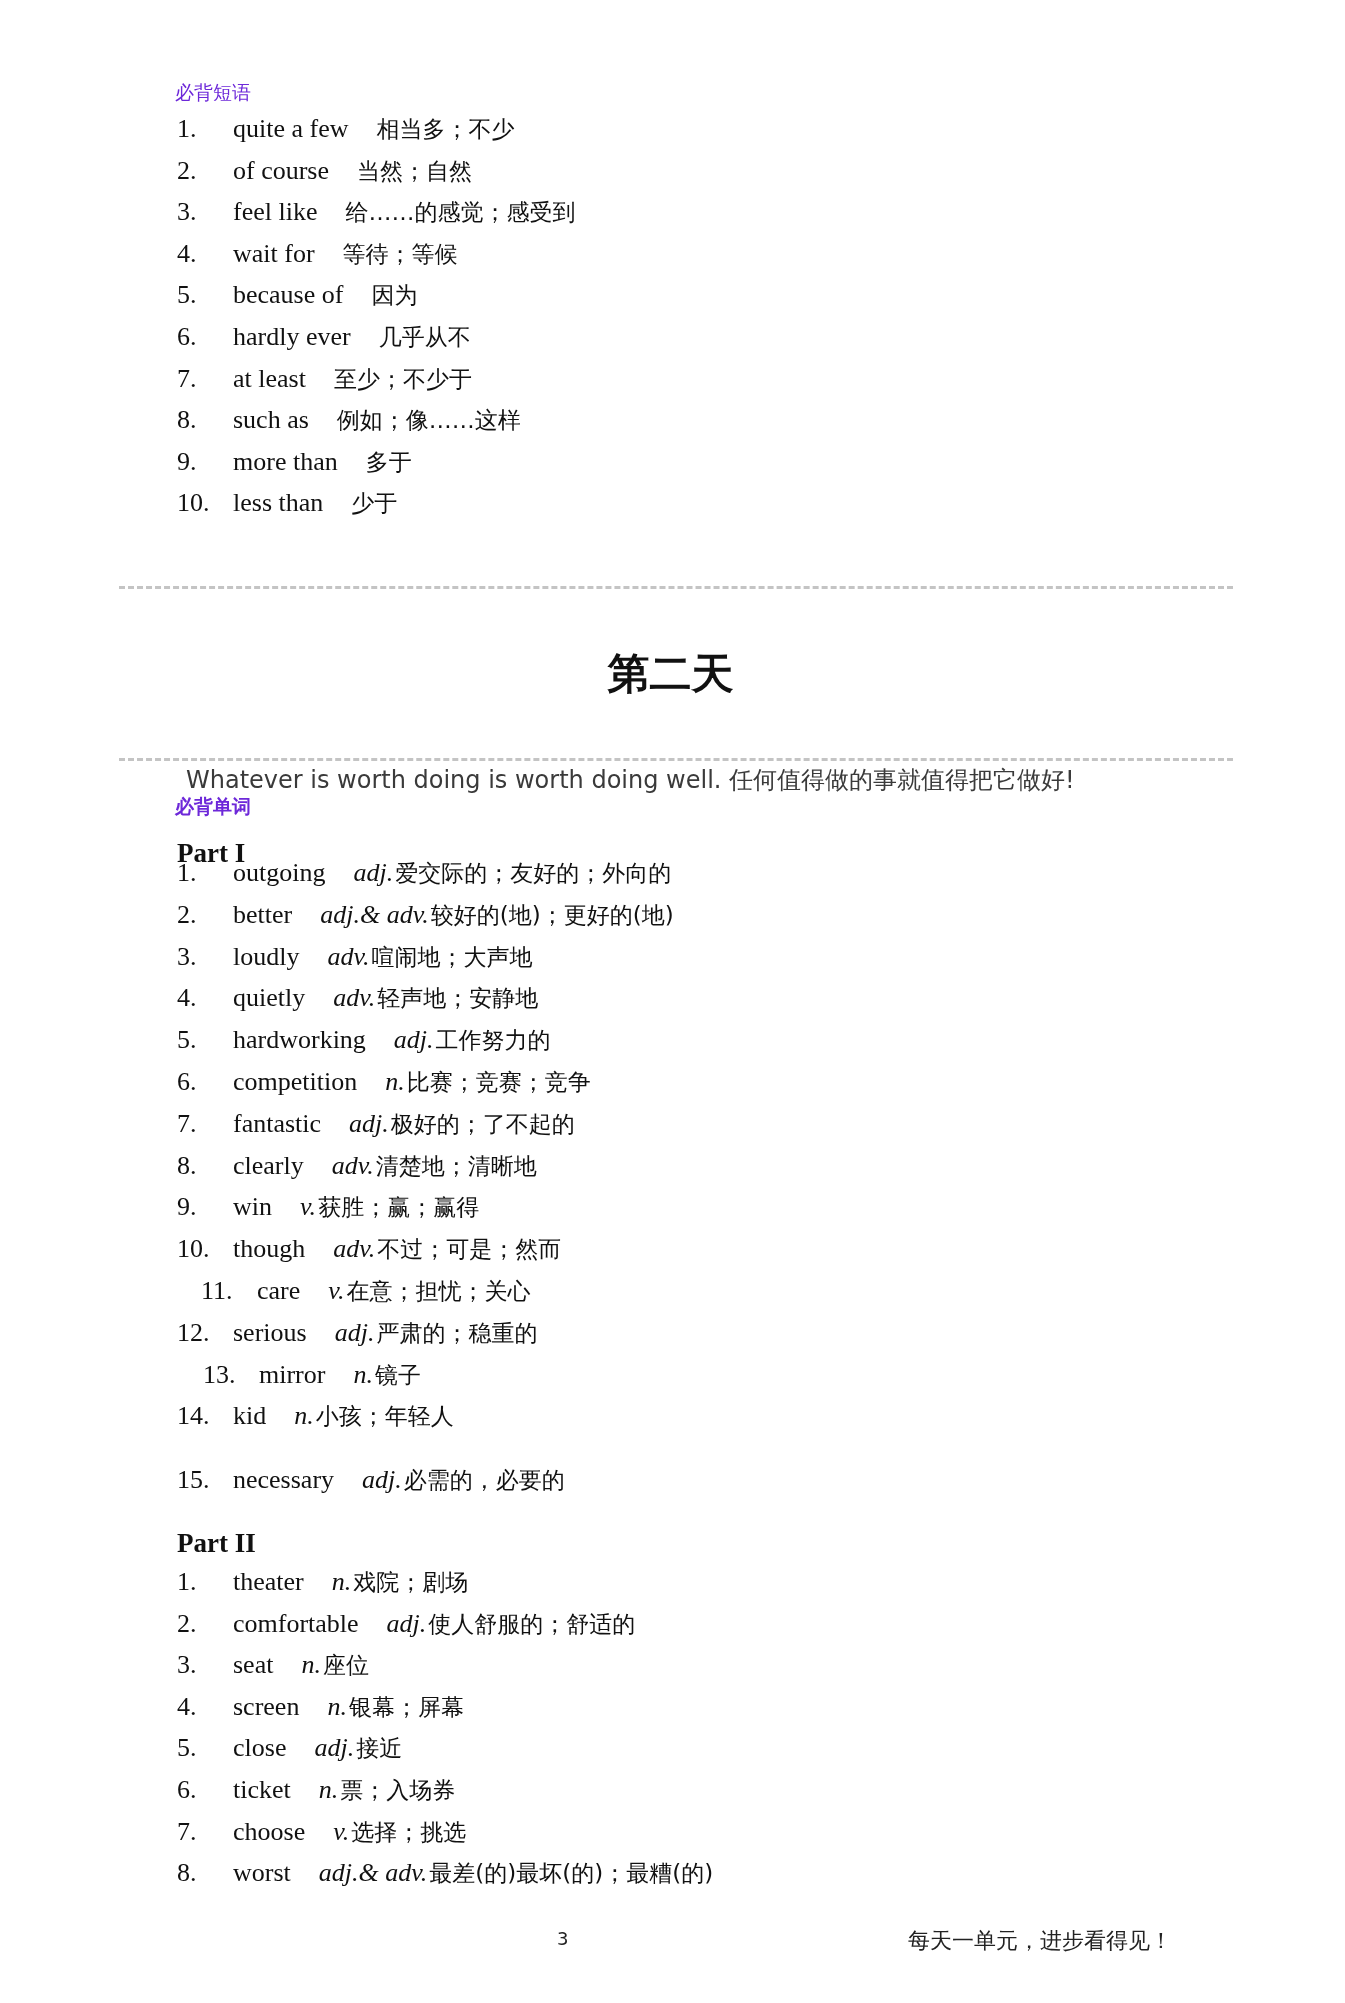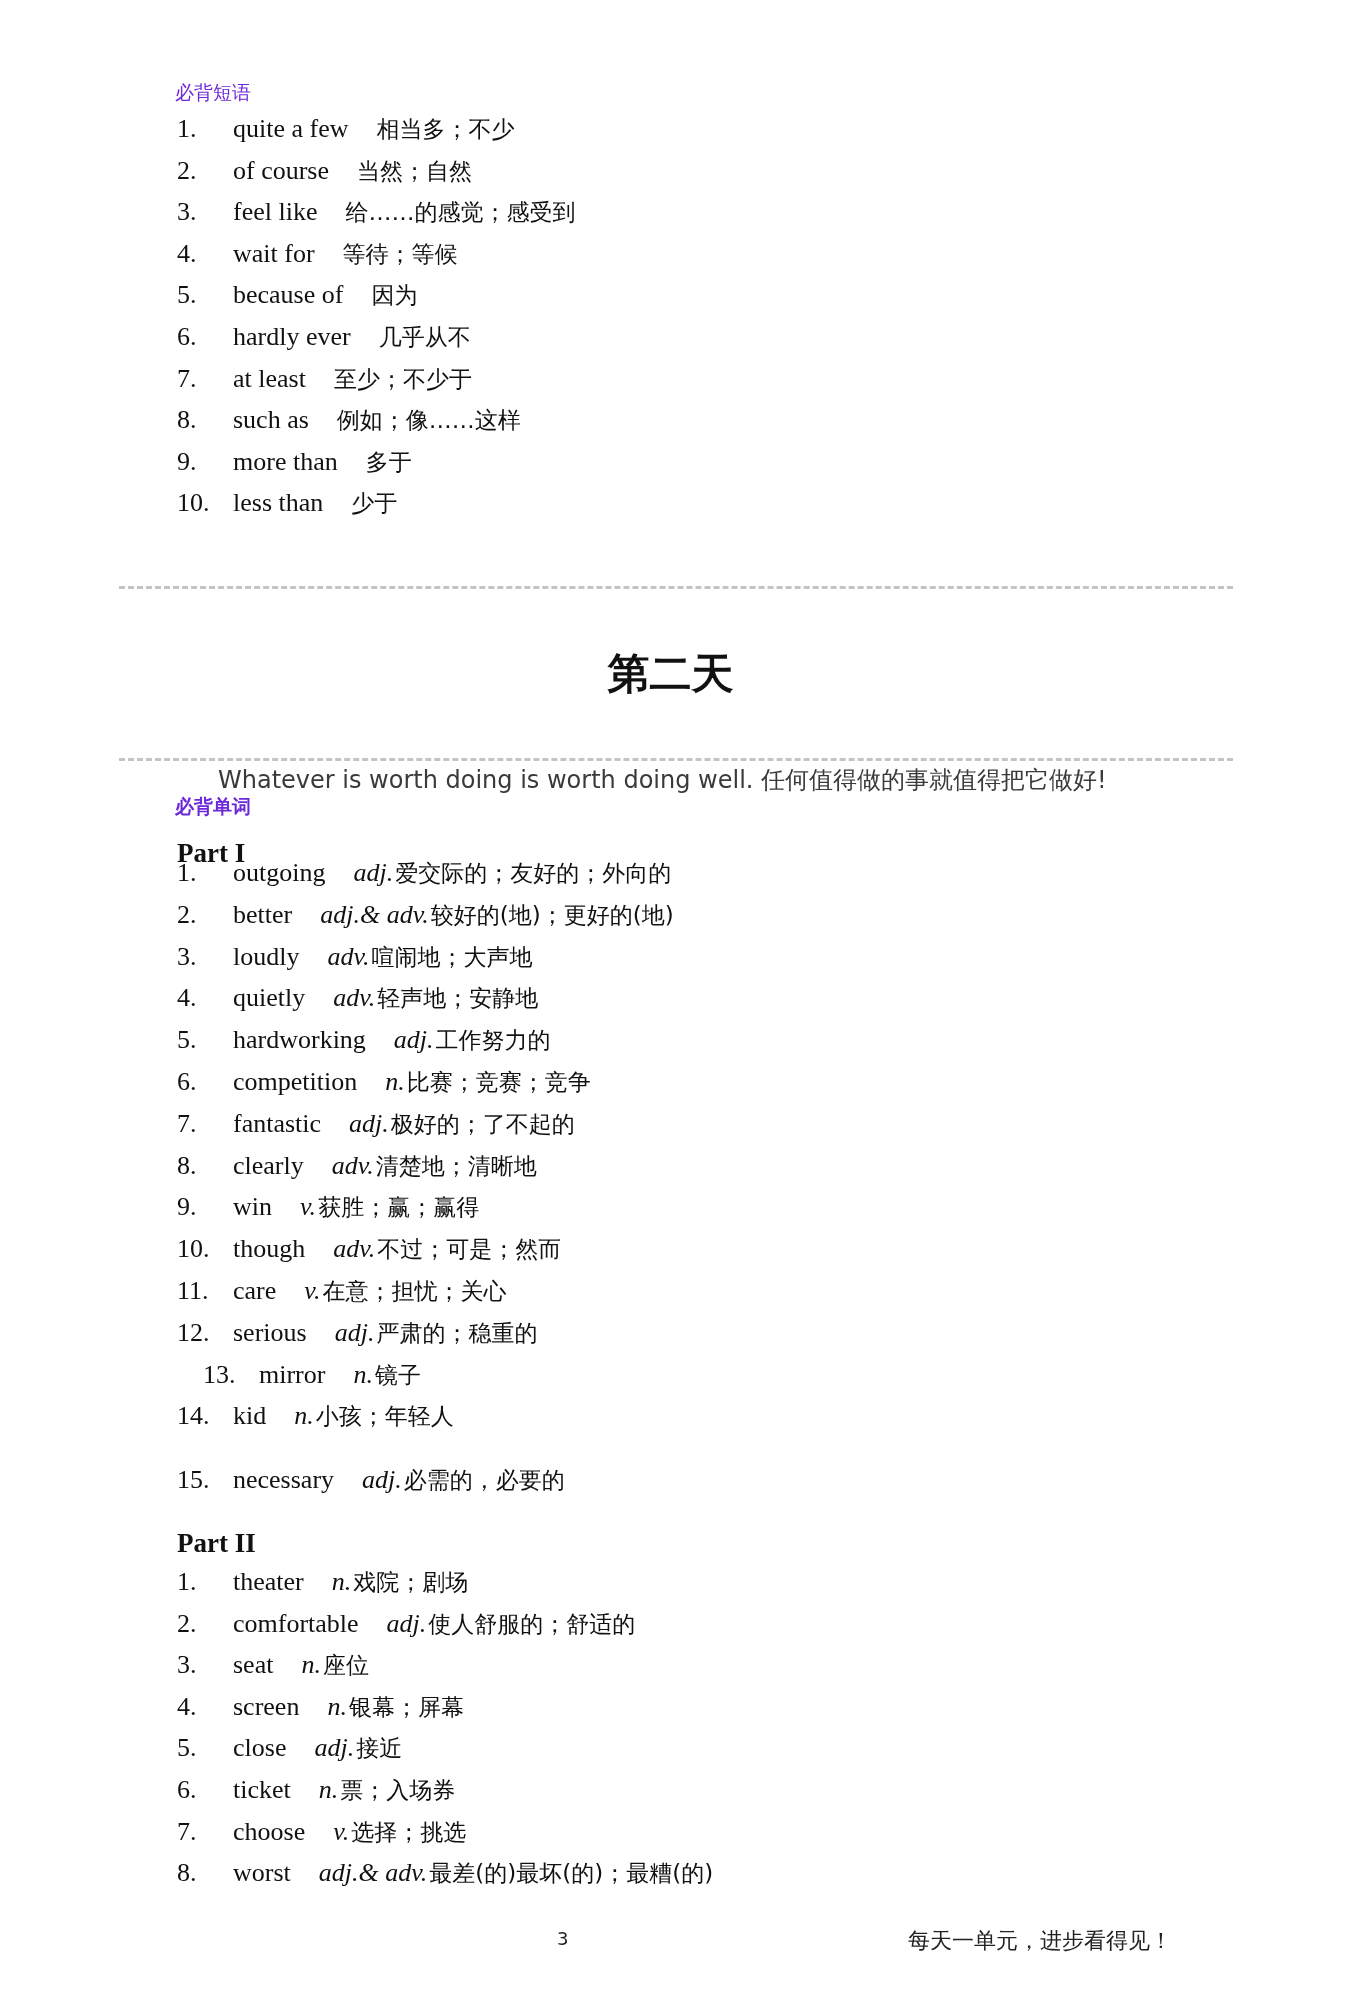--- a/index.html
+++ b/index.html
@@ -75,21 +75,21 @@
       <span class="zh">少于</span>
     </div>
   </div>
 
 <div class="dash" style="top:586px;"></div>
 
 <div class="abs title" style="top:646px;">第二天</div>
 
 <div class="dash" style="top:758px;"></div>
 
-<div class="abs quote" style="left:186px; top:764px;margin-left:32px;">Whatever is worth doing is worth doing well.  任何值得做的事就值得把它做好!</div>
+<div class="abs quote" style="left:186px; top:764px;">Whatever is worth doing is worth doing well.  任何值得做的事就值得把它做好!</div>
 
 <div class="abs heading bold" style="left:175px; top:793px;">必背单词</div>
 
 <div class="abs part" style="left:177px; top:838px;text-align:center;">Part I</div>
 <div id="part1-list">
     <div class="item" style="top: 858px;">
       <span class="num">1.</span>
       <span class="term">outgoing</span>
       <span class="pos">adj.</span>
       <span class="zh">爱交际的；友好的；外向的</span>
@@ -141,21 +141,21 @@
       <span class="term">win</span>
       <span class="pos">v.</span>
       <span class="zh"> 获胜；赢；赢得</span>
     </div>
     <div class="item" style="top: 1234.2px;">
       <span class="num">10.</span>
       <span class="term">though</span>
       <span class="pos">adv.</span>
       <span class="zh">不过；可是；然而</span>
     </div>
-    <div class="item" style="top: 1276px;">
+    <div class="item" style="top: 1276px; margin-left: 24px;">
       <span class="num">11.</span>
       <span class="term">care</span>
       <span class="pos">v.</span>
       <span class="zh"> 在意；担忧；关心</span>
     </div>
     <div class="item" style="top: 1317.8px;">
       <span class="num">12.</span>
       <span class="term">serious</span>
       <span class="pos">adj.</span>
       <span class="zh">严肃的；稳重的</span>

